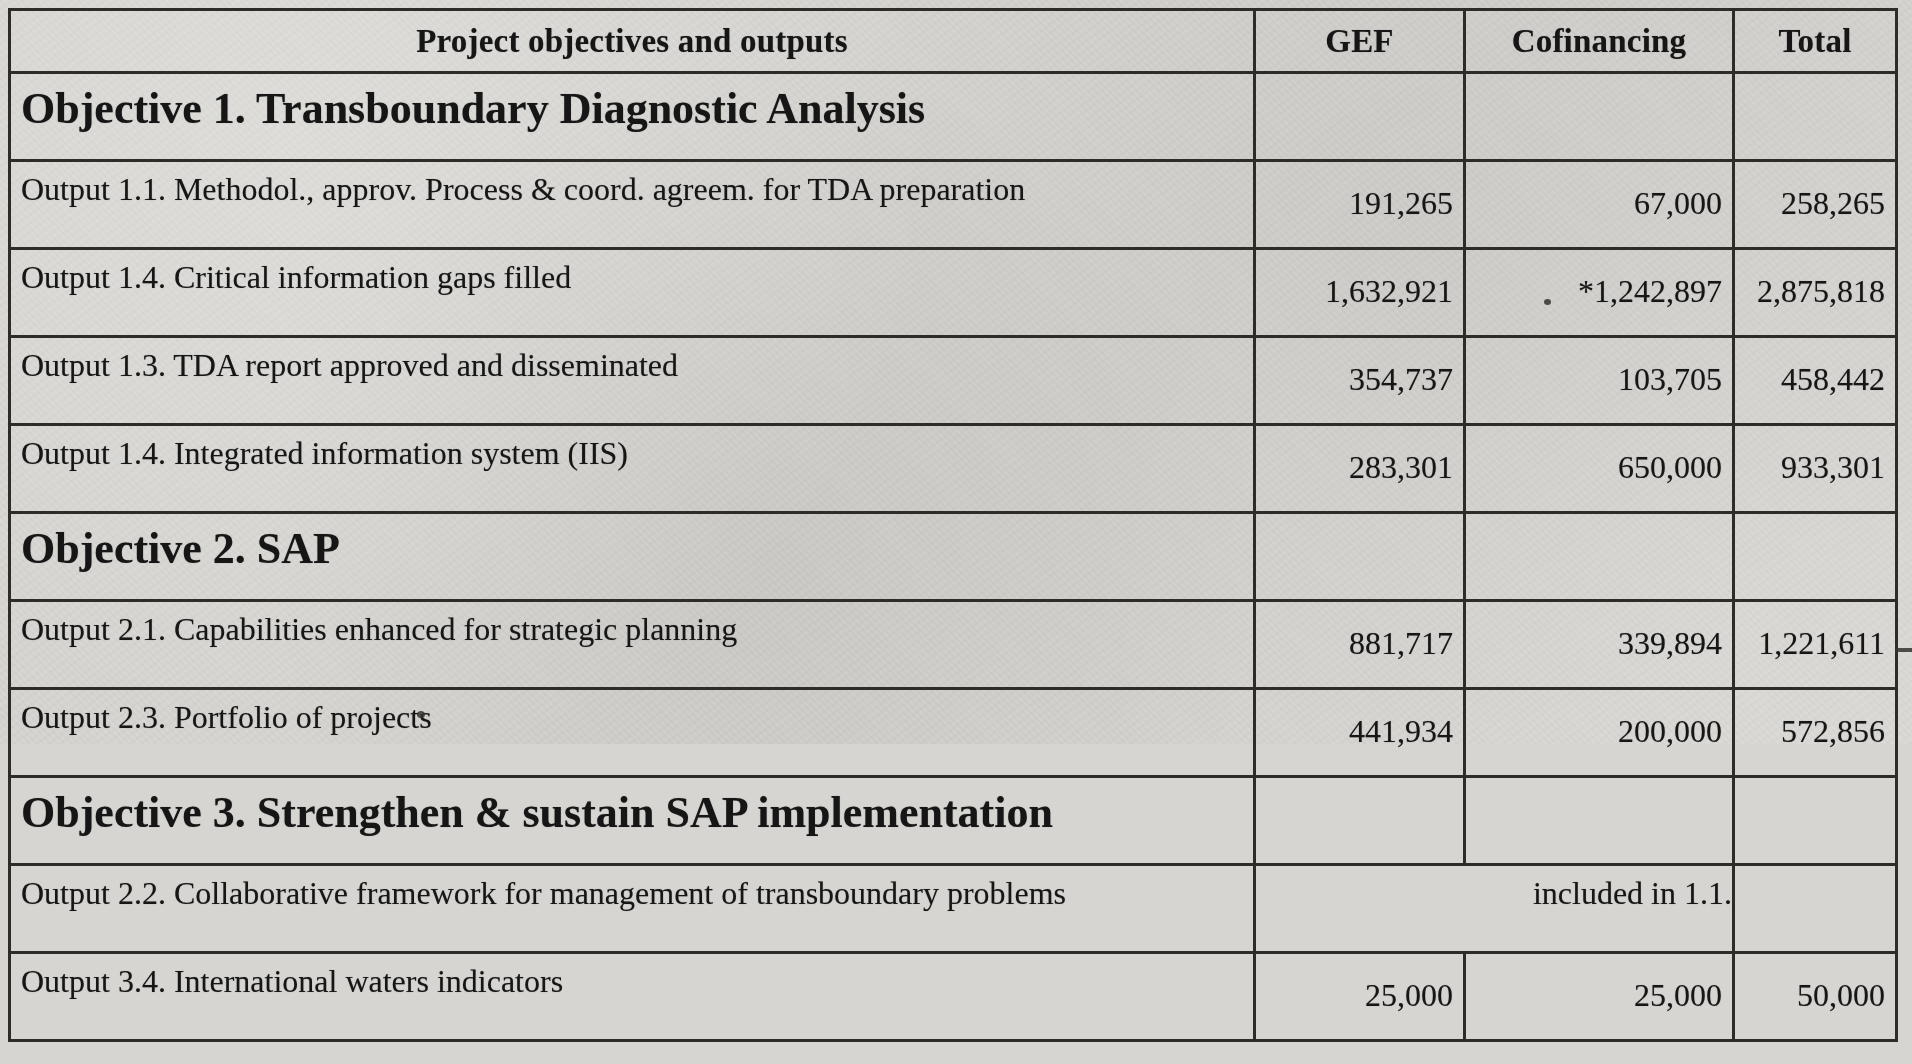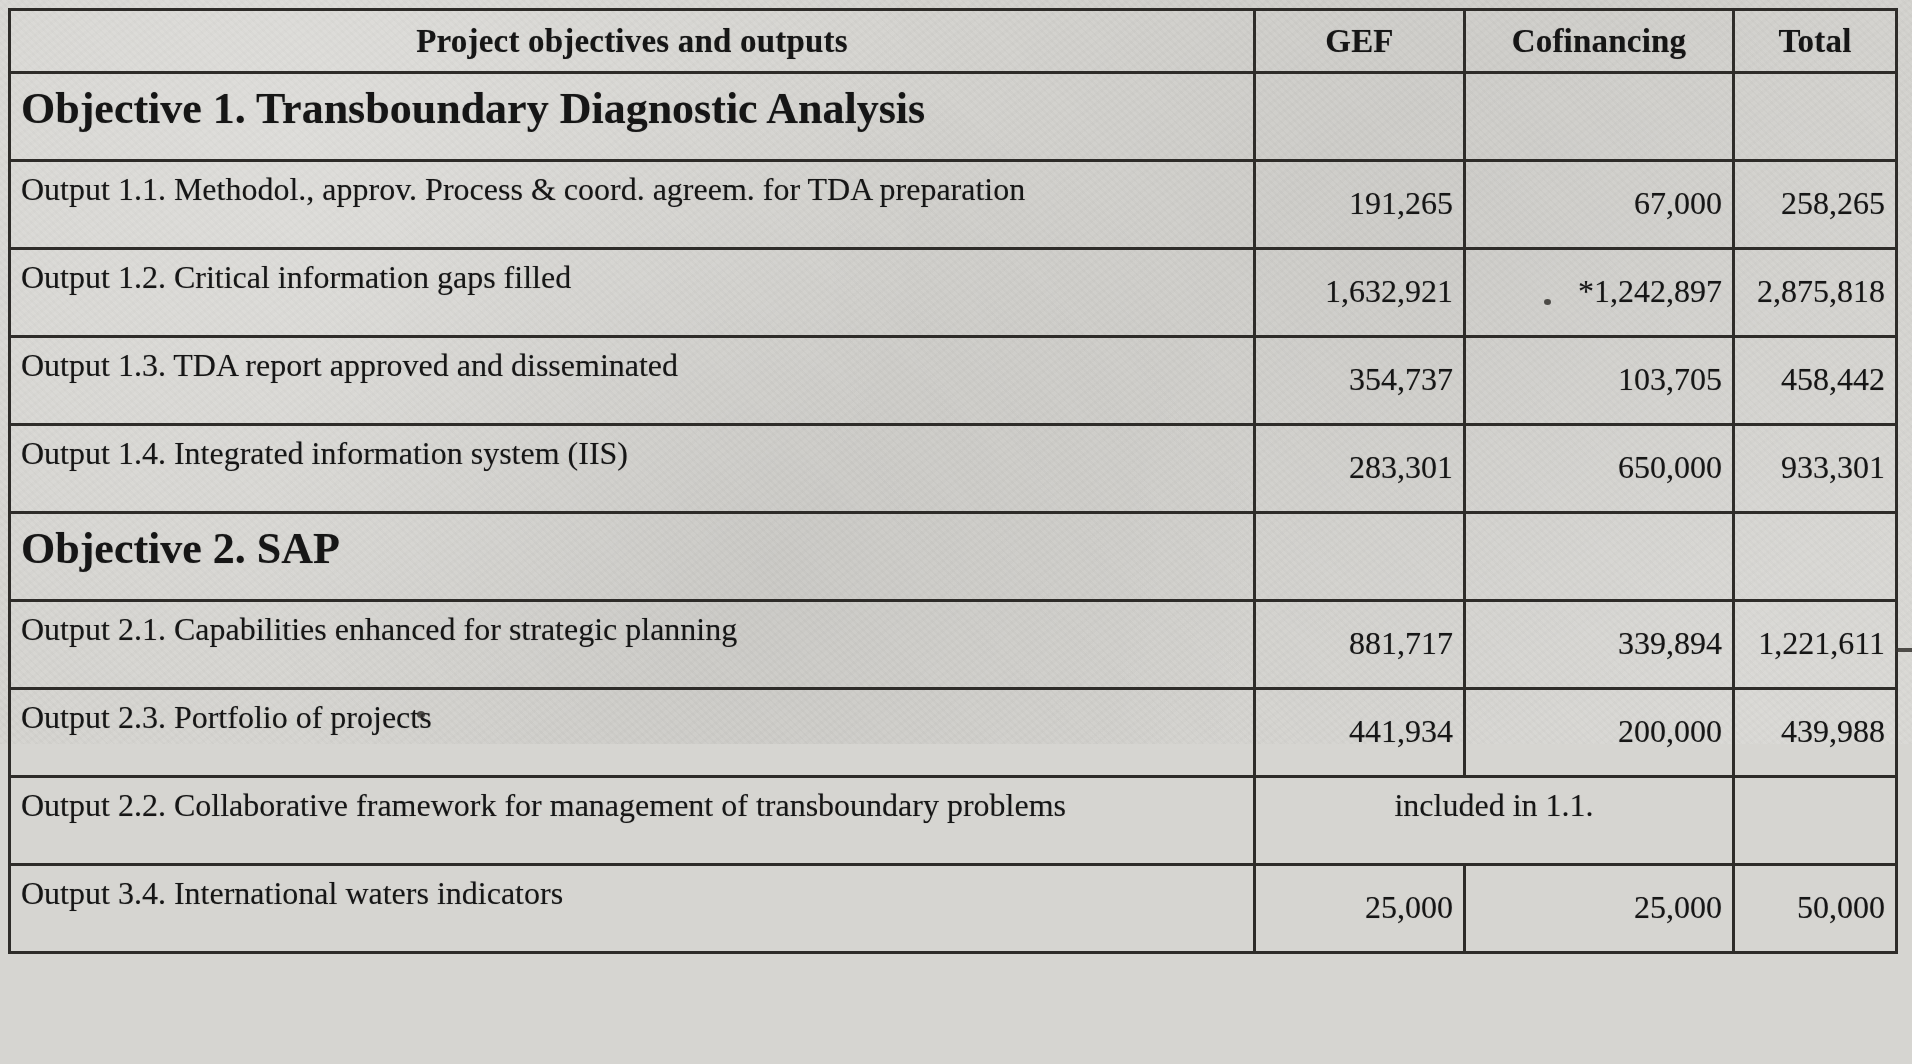--- a/index.html
+++ b/index.html
@@ -43,21 +43,21 @@
     vertical-align:top;
   }
   .budget td.label{
     text-align:left;padding:9px 6px 0 10px;
   }
   .budget tr.section td.label{font-weight:bold;font-size:44px;}
   .budget td.num{
     text-align:right;padding:23px 10px 0 4px;
   }
   .budget td.merged{
-    text-align:center;padding:9px 0 0 0;
+    text-align:right;padding:9px 0 0 0;
   }
   .budget th, .budget td{
     text-shadow:0 0 1px rgba(20,20,20,0.35);
   }
   
   .artifact{position:absolute;background:#35332f;opacity:0.85;}
   .artifact.dot{border-radius:50%;}
 </style>
 </head>
 <body>
@@ -85,21 +85,21 @@
           <td class="num"></td>
           <td class="num"></td>
         </tr>
         <tr class="item">
           <td class="label">Output 1.1. Methodol., approv. Process &amp; coord. agreem. for TDA preparation</td>
           <td class="num">191,265</td>
           <td class="num">67,000</td>
           <td class="num">258,265</td>
         </tr>
         <tr class="item">
-          <td class="label">Output 1.2. Critical information gaps filled</td>
+          <td class="label">Output 1.4. Critical information gaps filled</td>
           <td class="num">1,632,921</td>
           <td class="num">*1,242,897</td>
           <td class="num">2,875,818</td>
         </tr>
         <tr class="item">
           <td class="label">Output 1.3. TDA report approved and disseminated</td>
           <td class="num">354,737</td>
           <td class="num">103,705</td>
           <td class="num">458,442</td>
         </tr>
@@ -118,21 +118,27 @@
         <tr class="item">
           <td class="label">Output 2.1. Capabilities enhanced for strategic planning</td>
           <td class="num">881,717</td>
           <td class="num">339,894</td>
           <td class="num">1,221,611</td>
         </tr>
         <tr class="item">
           <td class="label">Output 2.3. Portfolio of projects</td>
           <td class="num">441,934</td>
           <td class="num">200,000</td>
-          <td class="num">439,988</td>
+          <td class="num">572,856</td>
+        </tr>
+        <tr class="section">
+          <td class="label">Objective 3. Strengthen &amp; sustain SAP implementation</td>
+          <td class="num"></td>
+          <td class="num"></td>
+          <td class="num"></td>
         </tr>
         <tr class="merged">
           <td class="label">Output 2.2. Collaborative framework for management of transboundary problems</td>
           <td class="merged" colspan="2">included in 1.1.</td>
           <td class="num"></td>
         </tr>
         <tr class="item">
           <td class="label">Output 3.4. International waters indicators</td>
           <td class="num">25,000</td>
           <td class="num">25,000</td>

